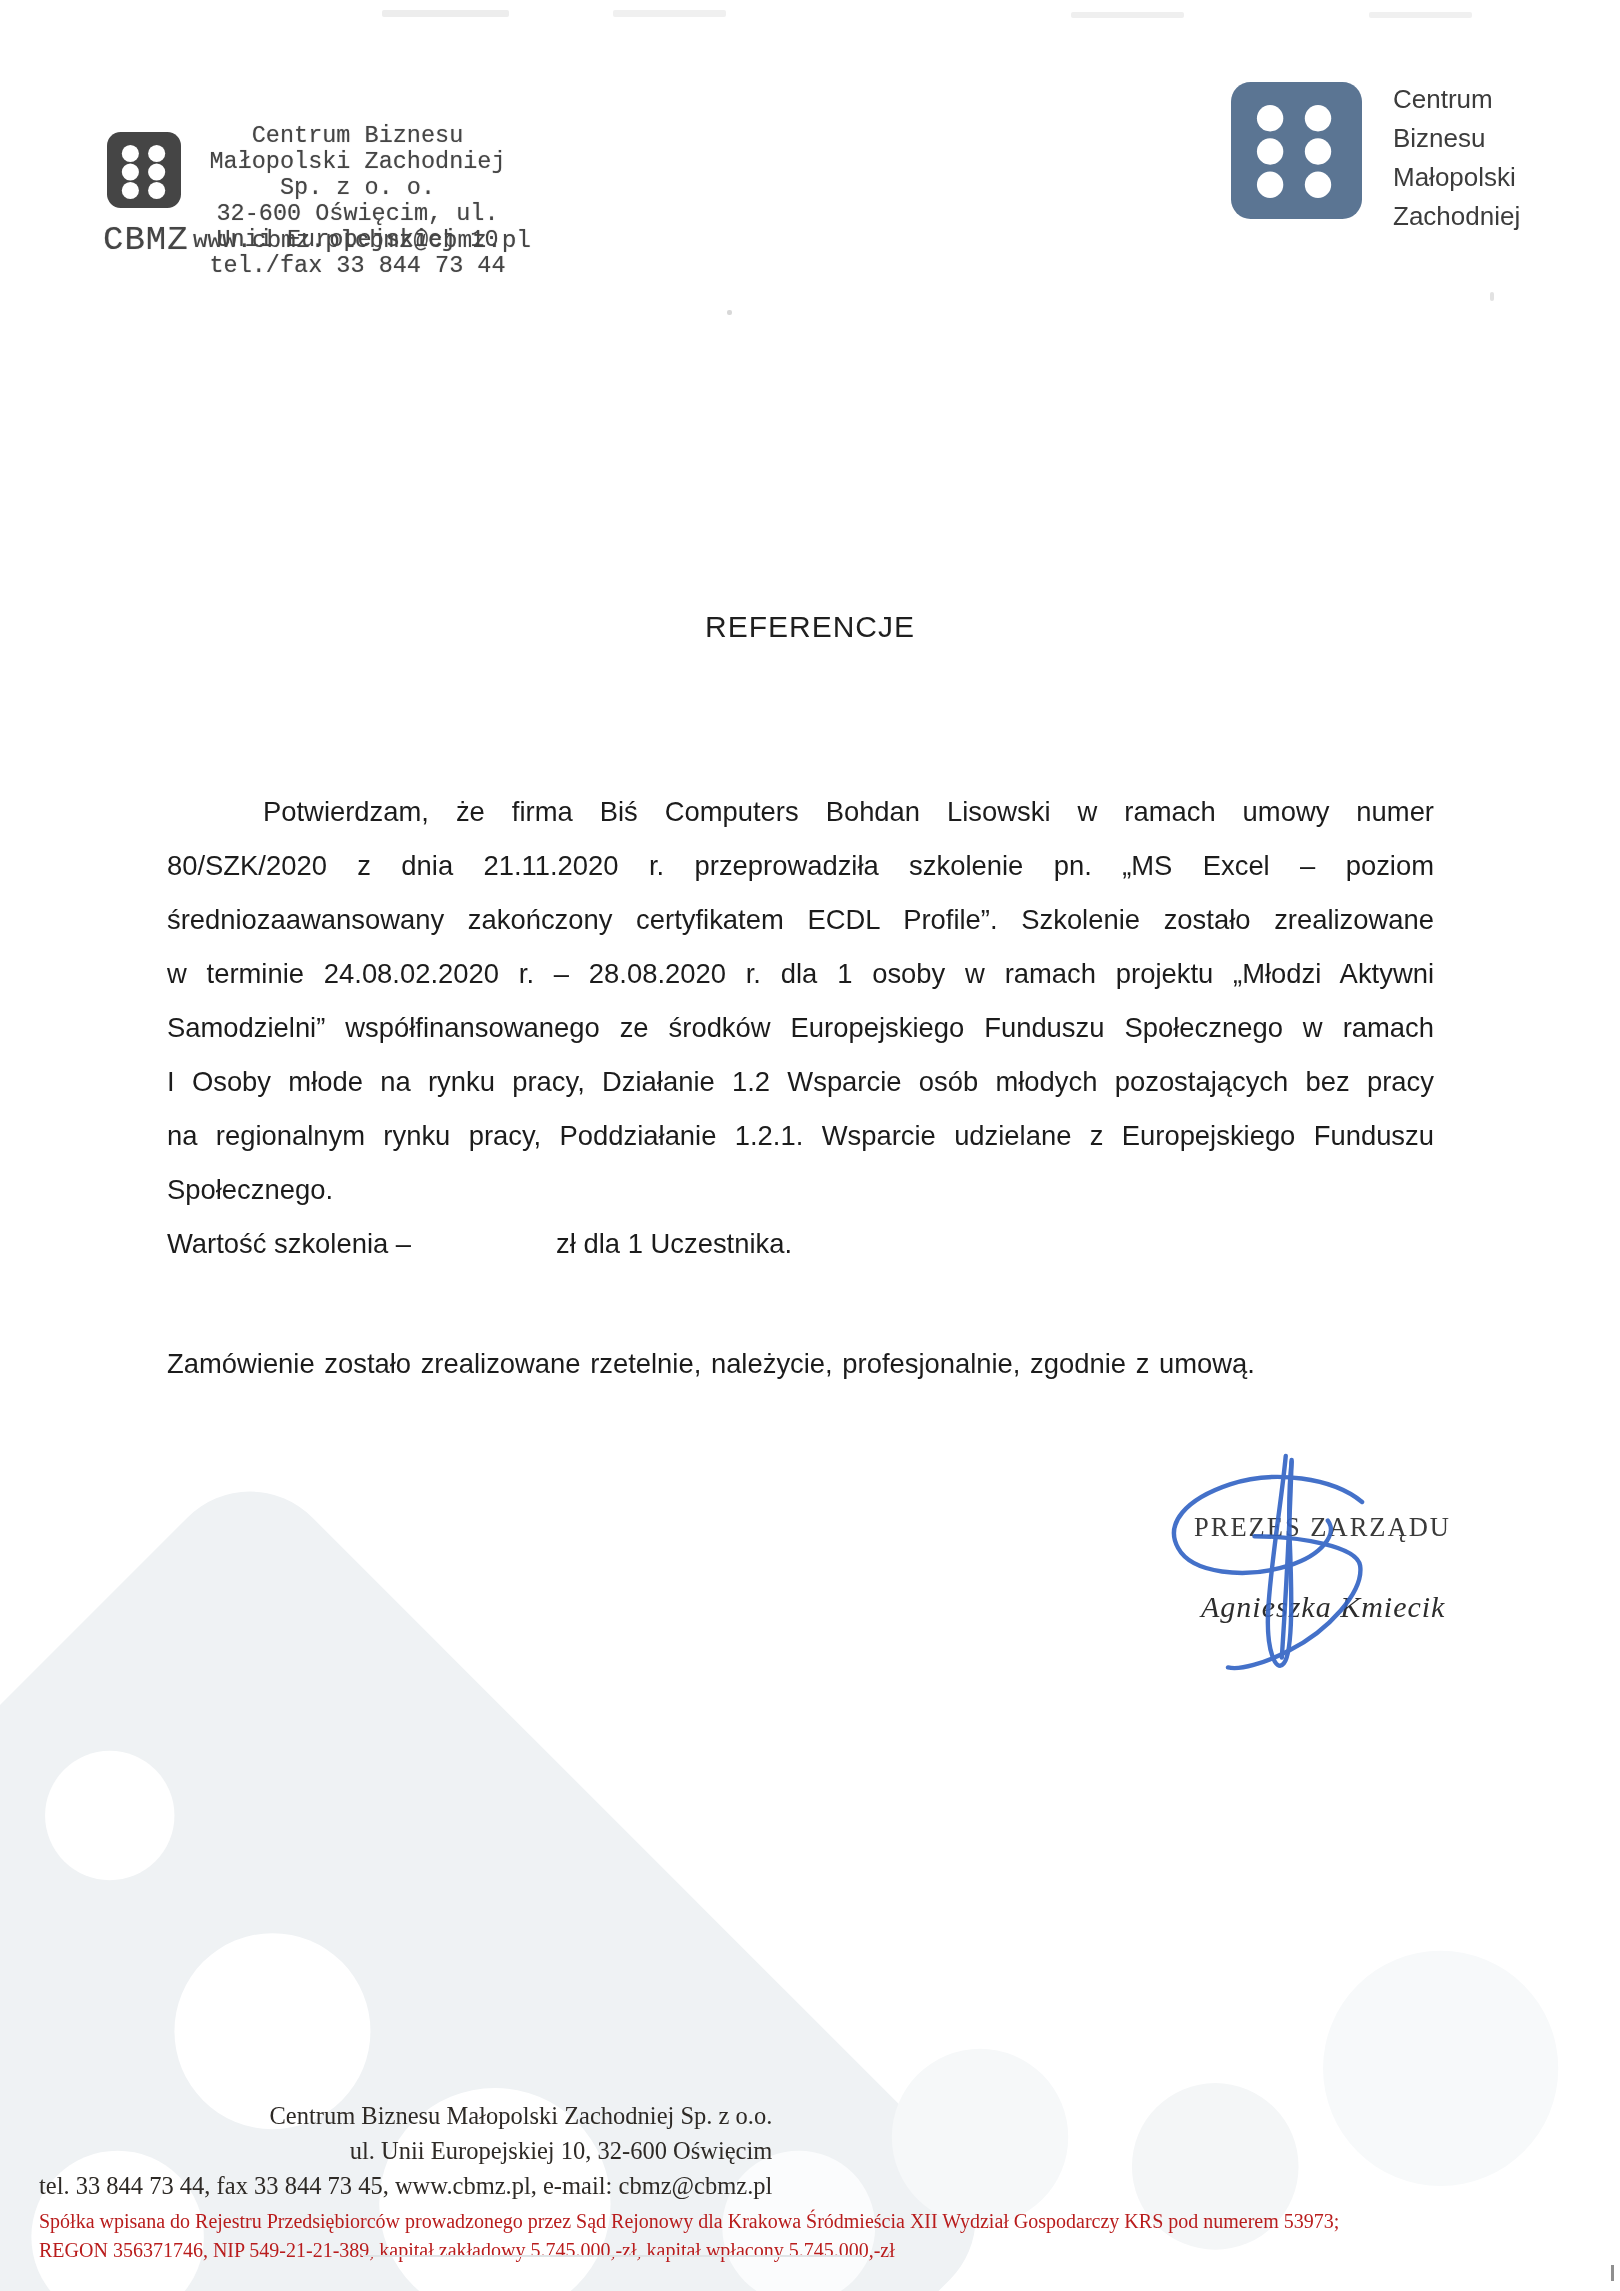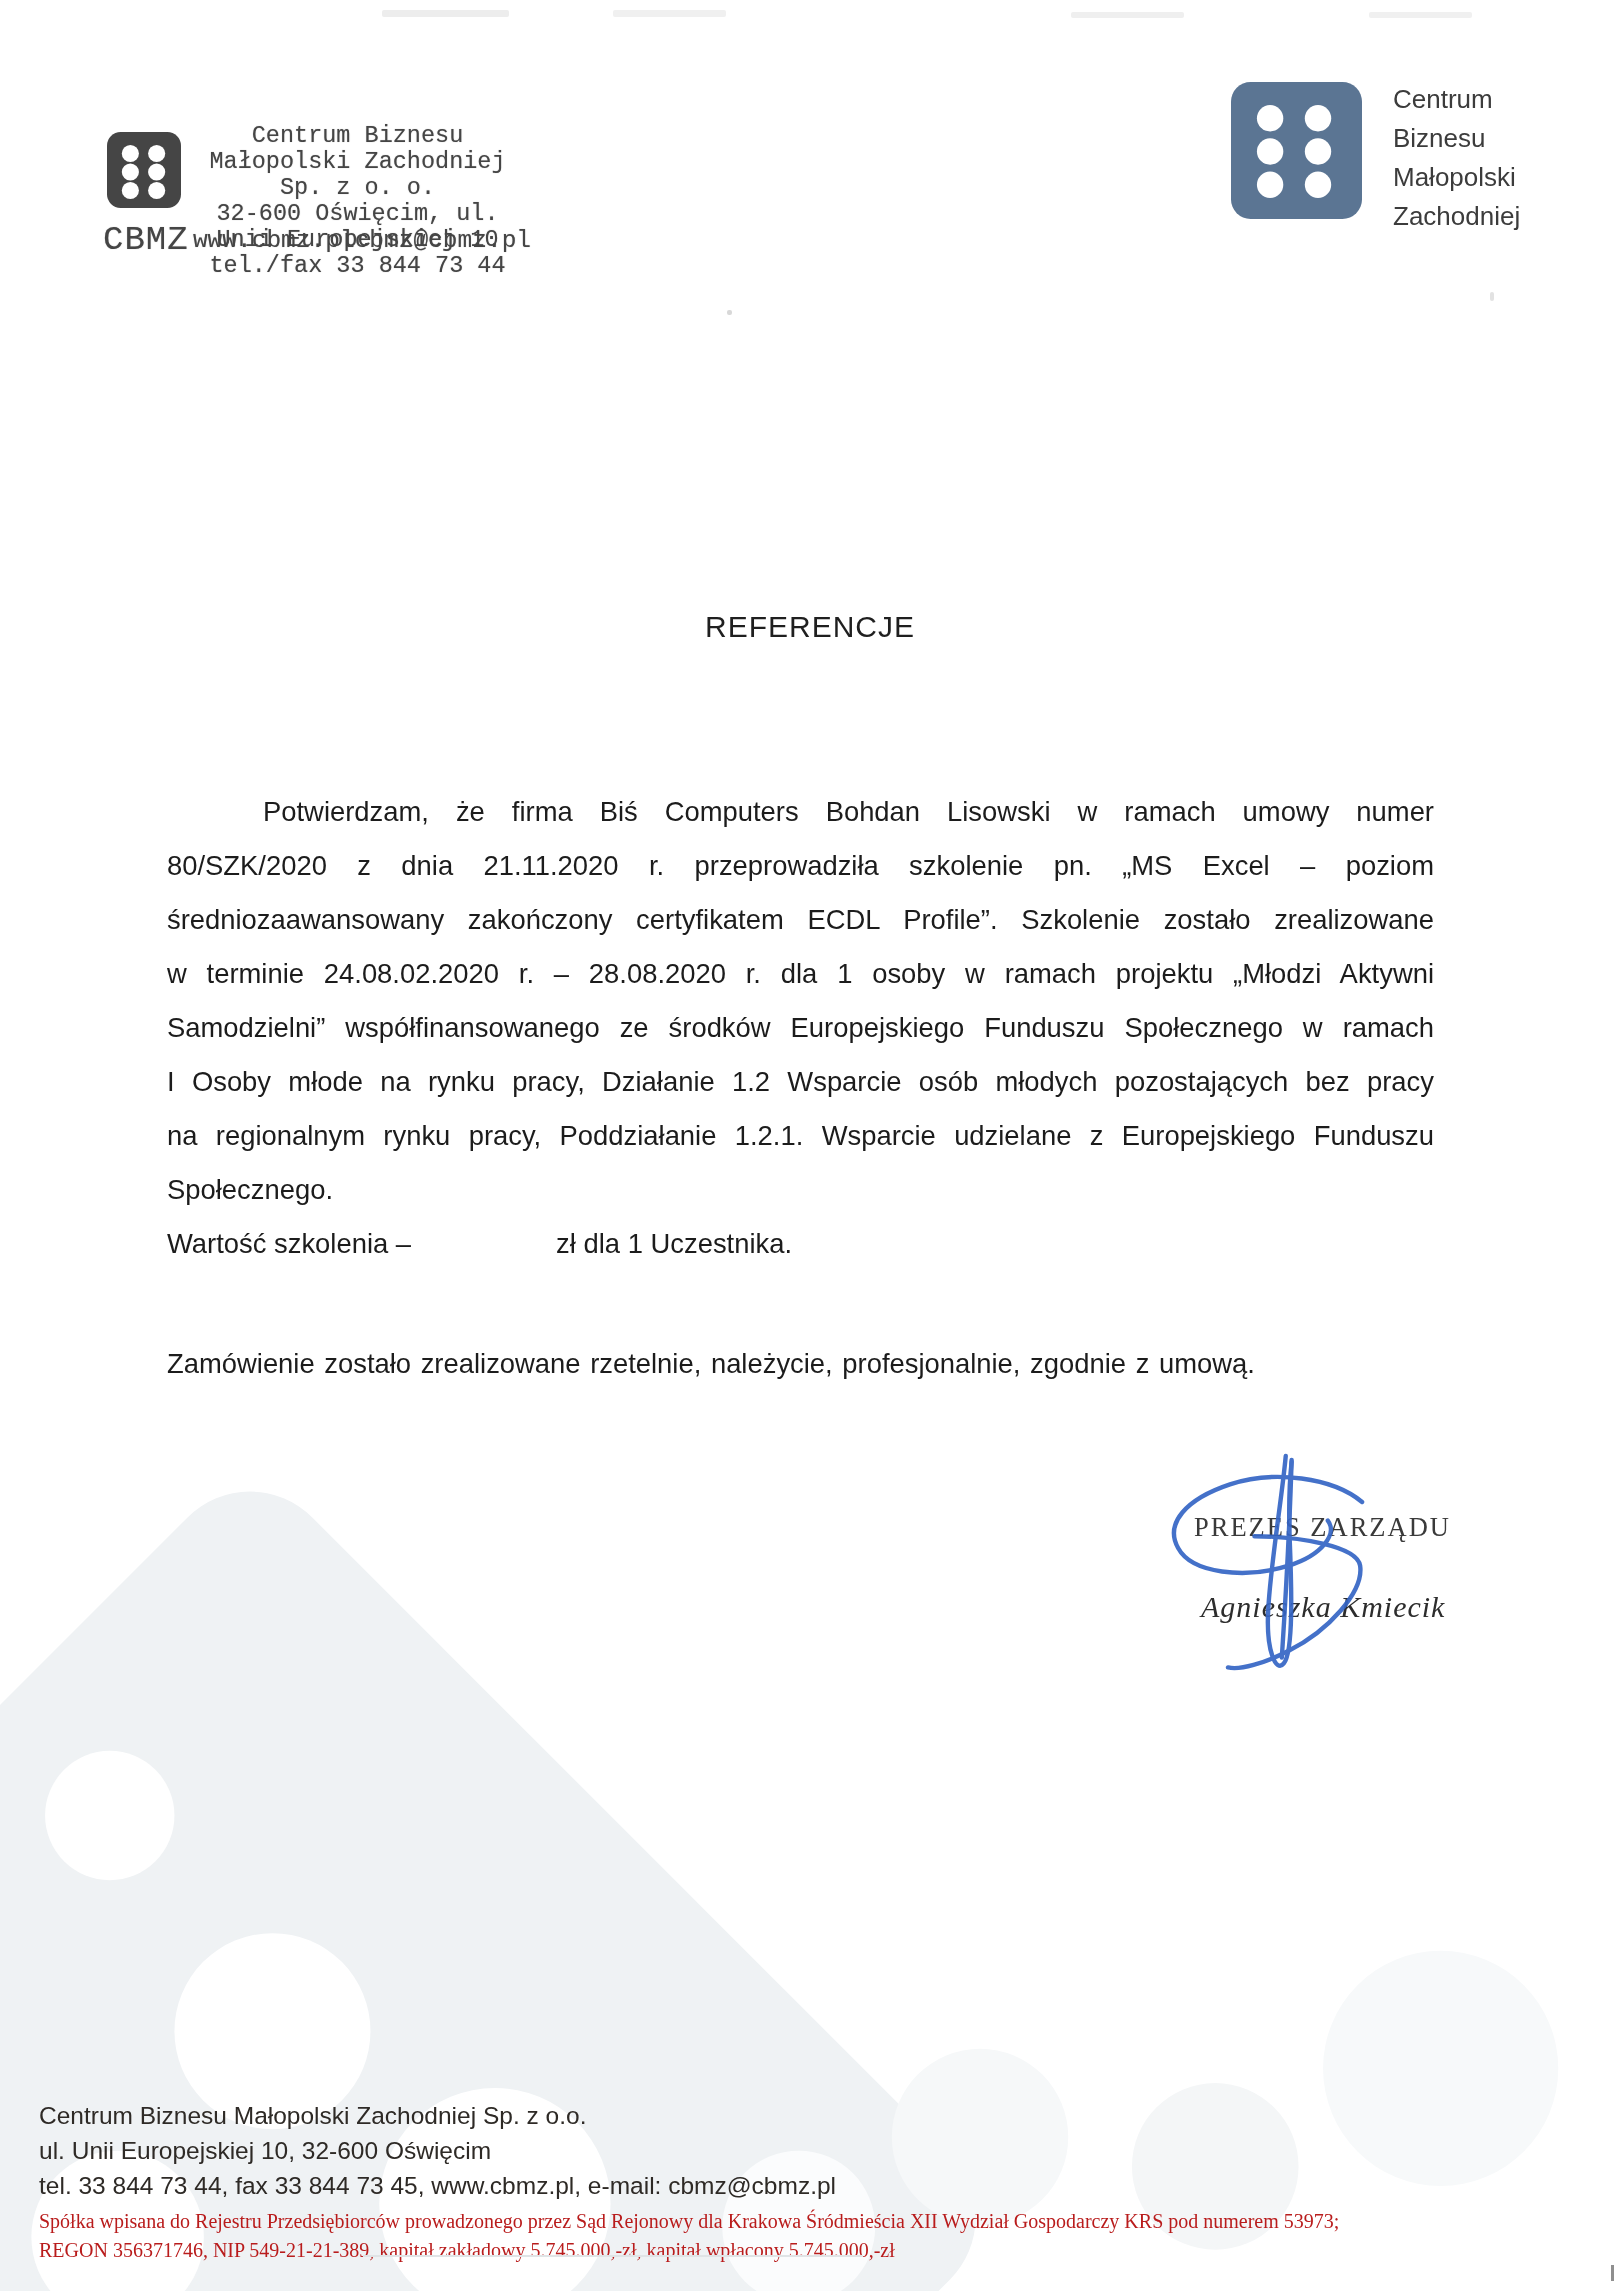--- a/index.html
+++ b/index.html
@@ -44,22 +44,22 @@
            line-height:54px;color:#1c1c1c;word-spacing:2px;}
 
   
   .sig-role{position:absolute;left:1194px;top:1512px;font-family:"Liberation Serif", serif;
             font-size:26.5px;letter-spacing:2px;color:#3a3a3a;white-space:nowrap;}
   .sig-name{position:absolute;left:1201px;top:1590px;font-family:"Liberation Serif", serif;
             font-style:italic;font-size:30px;letter-spacing:1px;color:#2d2d2d;white-space:nowrap;}
   .sig-ink{position:absolute;left:1127px;top:1411px;}
 
   
-  .footer-main{position:absolute;left:39px;top:2098px;font-family:Liberation Sans, sans-serif;
-               font-size:24.5px;line-height:35px;color:#2e2a26;}
+  .footer-main{position:absolute;left:39px;top:2098px;font-family:Liberation Serif, serif;
+               font-size:24.5px;line-height:35px;color:#2e2a26;text-align:right;}
   .footer-legal{position:absolute;left:39px;top:2207px;font-family:"Liberation Serif", serif;
                 font-size:20px;line-height:29px;color:#b91c1c;}
 
   .bottom-line{position:absolute;left:363px;top:2255px;width:500px;height:2px;background:#e0e4e6;}
   .edge-tick{position:absolute;left:1611px;top:2265px;width:2.9px;height:15.7px;background:#8f8f8f;}
 </style>
 </head>
 <body>
 
 <div class="page">

